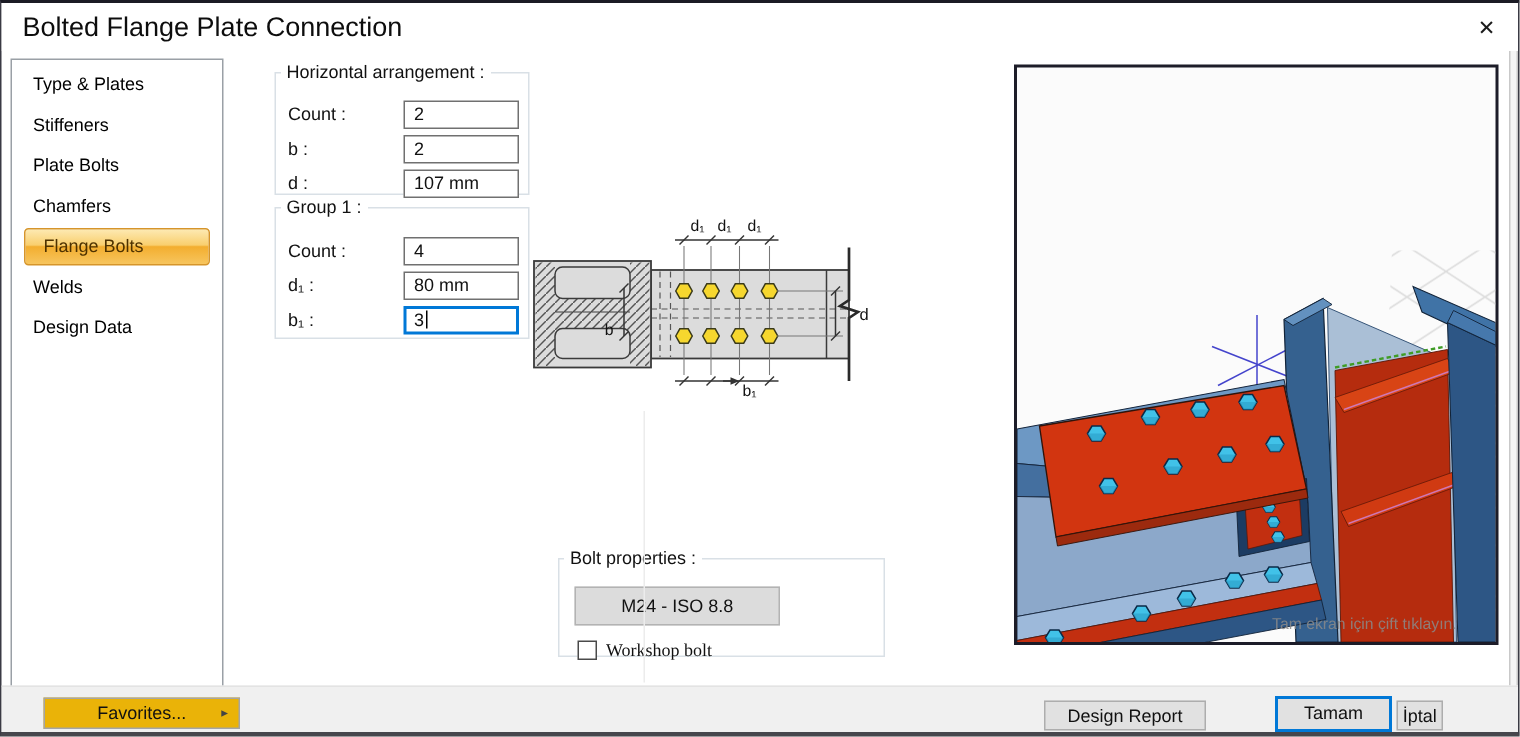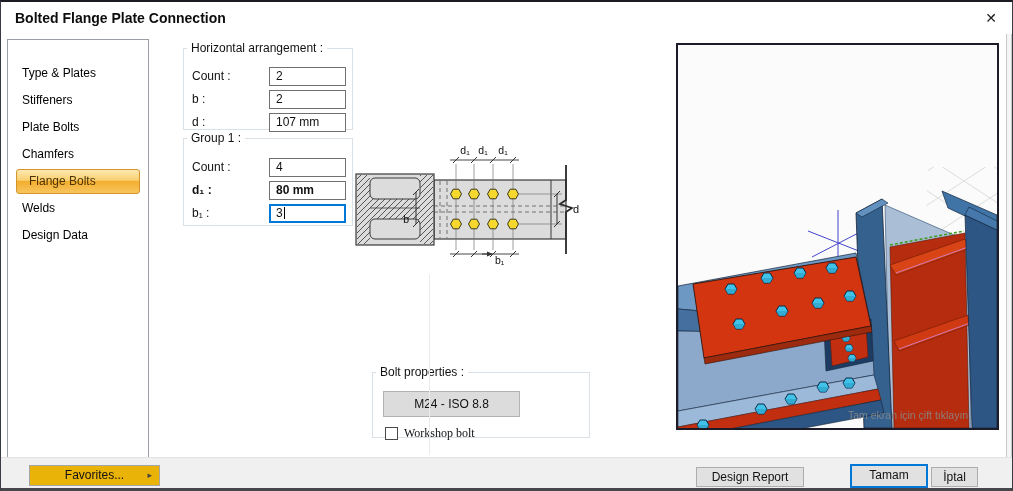--- a/index.html
+++ b/index.html
@@ -4,23 +4,23 @@
 <style>
   * { box-sizing: border-box; margin: 0; padding: 0; }
   html,body { background:#888; }
   body { font-family:"Liberation Sans","DejaVu Sans",sans-serif; }
   .dialog{
     position:relative; width:1013px; height:491px; background:#fff;
     border:1px solid #3a3a44; border-top:2px solid #1b1b24; border-bottom:3px solid #46464c;
     overflow:hidden; font-size:12px; color:#111;
   }
   .titlebar{ position:absolute; left:0; top:0; width:100%; height:32px; background:#fff; }
-  .title{ position:absolute; left:14px; top:0; line-height:32px; font-weight:bold; font-size:14px; color:#0d0d0d; }
+  .title{ position:absolute; left:14px; top:0; line-height:32px; font-weight:normal; font-size:18px; color:#0d0d0d; }
   .closebtn{ position:absolute; right:6px; top:3px; width:30px; height:26px; line-height:26px; text-align:center; font-size:14px; color:#1a1a1a; }
-  .sidebar{ position:absolute; left:6px; top:37px; width:142px; height:432px; border:1px solid #9aa0a6; background:#fff; padding-top:20px; }
+  .sidebar{ position:absolute; left:6px; top:37px; width:142px; height:432px; border:1px solid #9aa0a6; background:#fff; padding-top:3px; }
   .sitem{ height:27px; line-height:27px; padding-left:14px; font-size:12px; color:#000; }
   .sitem.sel{
     height:25px; line-height:23px; margin:1px 8px; padding-left:12px; color:#4e3200;
     background:linear-gradient(180deg,#fde9b2 0%,#f9cf6e 45%,#f3ae2f 50%,#f7c55e 100%);
     border:1px solid #d6952b; border-radius:3px;
   }
   fieldset{ position:absolute; border:1px solid #d9e0e6; background:transparent;margin-left:15px; }
   legend{ font-size:12px; padding:0 4px; margin-left:3px; color:#111; white-space:nowrap; }
   .frow{ position:absolute; left:8px; width:154px; height:19px; }
   .flabel{ line-height:19px; font-size:12px; color:#111; }
@@ -35,21 +35,21 @@
   .divider{ position:absolute; left:428px; top:272px; width:1px; height:181px; background:#ececec; }
   .viewport{ position:absolute; left:675px; top:41px; width:323px; height:387px; border:2px solid #1c1c28; background:#fbfbfb; }
   .splitter{ position:absolute; left:1005px; top:32px; width:6px; height:423px; background:#f5f5f5;
              border-left:1px solid #c9c9c9; border-right:1px solid #c9c9c9; }
   .bottombar{ position:absolute; left:0; top:455px; width:100%; height:33px; background:#f0f0f0; border-top:1px solid #e3e3e3; }
   .btn{ position:absolute; background:#e1e1e1; border:1px solid #adadad; text-align:center; font-size:12px; color:#111; }
   .btn-fav{ left:28px; top:7px; width:131px; height:21px; line-height:19px; background:#eab308; border:1px solid #a5a5a5; }
   .fav-arrow{ position:absolute; right:7px; top:0; line-height:19px; font-size:9px; color:#444; }
   .btn-report{ left:695px; top:9px; width:108px; height:20px; line-height:18px; }
   .btn-ok{ left:849px; top:6px; width:78px; height:24px; line-height:19px; border:2px solid #0078d7; }
-  .btn-cancel{ left:930px; top:9px; width:47px; height:20px; line-height:18px; }
+  .btn-cancel{ left:930px; top:9px; width:31px; height:20px; line-height:18px; }
   svg text{ font-family:"Liberation Sans","DejaVu Sans",sans-serif; }
 </style>
 </head>
 <body>
 
 <div class="dialog">
 
   <div class="titlebar">
     <span class="title">Bolted Flange Plate Connection</span>
     <span class="closebtn">✕</span>
@@ -80,21 +80,21 @@
       <div class="fval">107 mm</div>
     </div>
   </fieldset>
 
   <fieldset style="left:167px;top:129px;width:170px;height:95px;">
     <legend>Group 1 :</legend>
     <div class="frow" style="top:13px;">
       <span class="flabel">Count :</span>
       <div class="fval">4</div>
     </div>
-    <div class="frow" style="top:36px;font-weight:bold;">
+    <div class="frow" style="top:36px;">
       <span class="flabel">d₁ :</span>
       <div class="fval">80 mm</div>
     </div>
     <div class="frow" style="top:59px;">
       <span class="flabel">b₁ :</span>
       <div class="fval focus"><span>3</span><span class="caret"></span></div>
     </div>
   </fieldset>
 
   <svg width="300" height="135" viewBox="0 0 300 135" style="position:absolute;left:345px;top:140px;">

